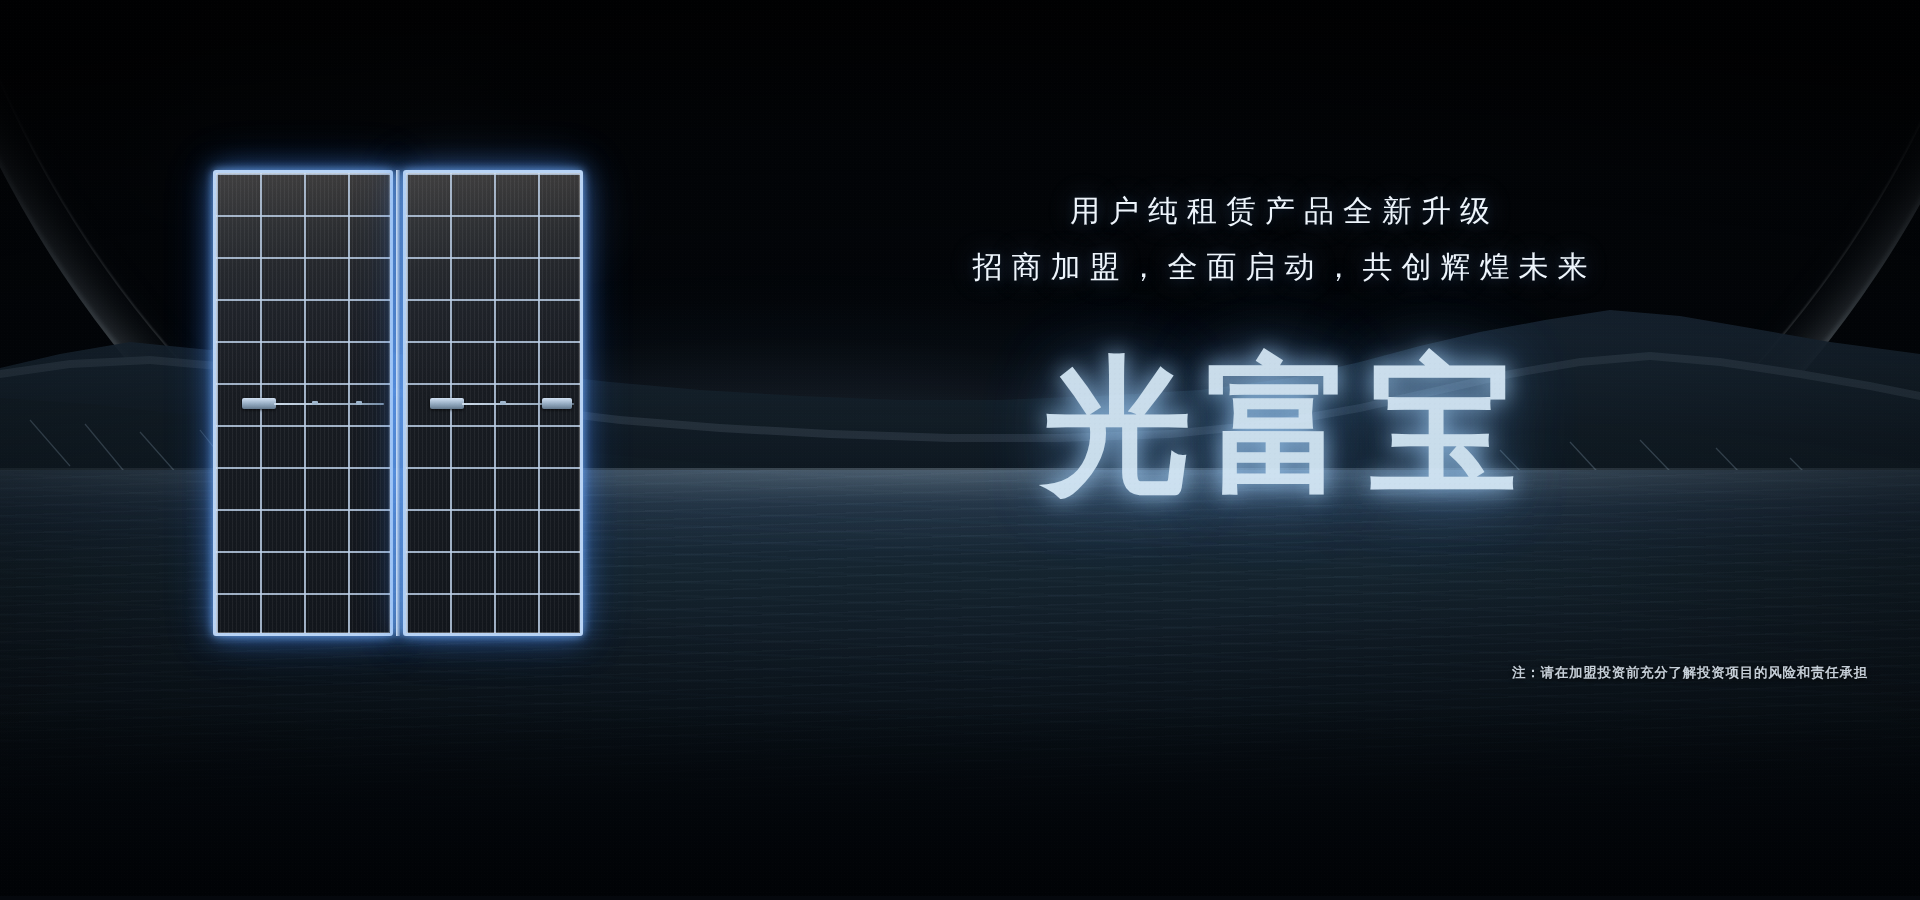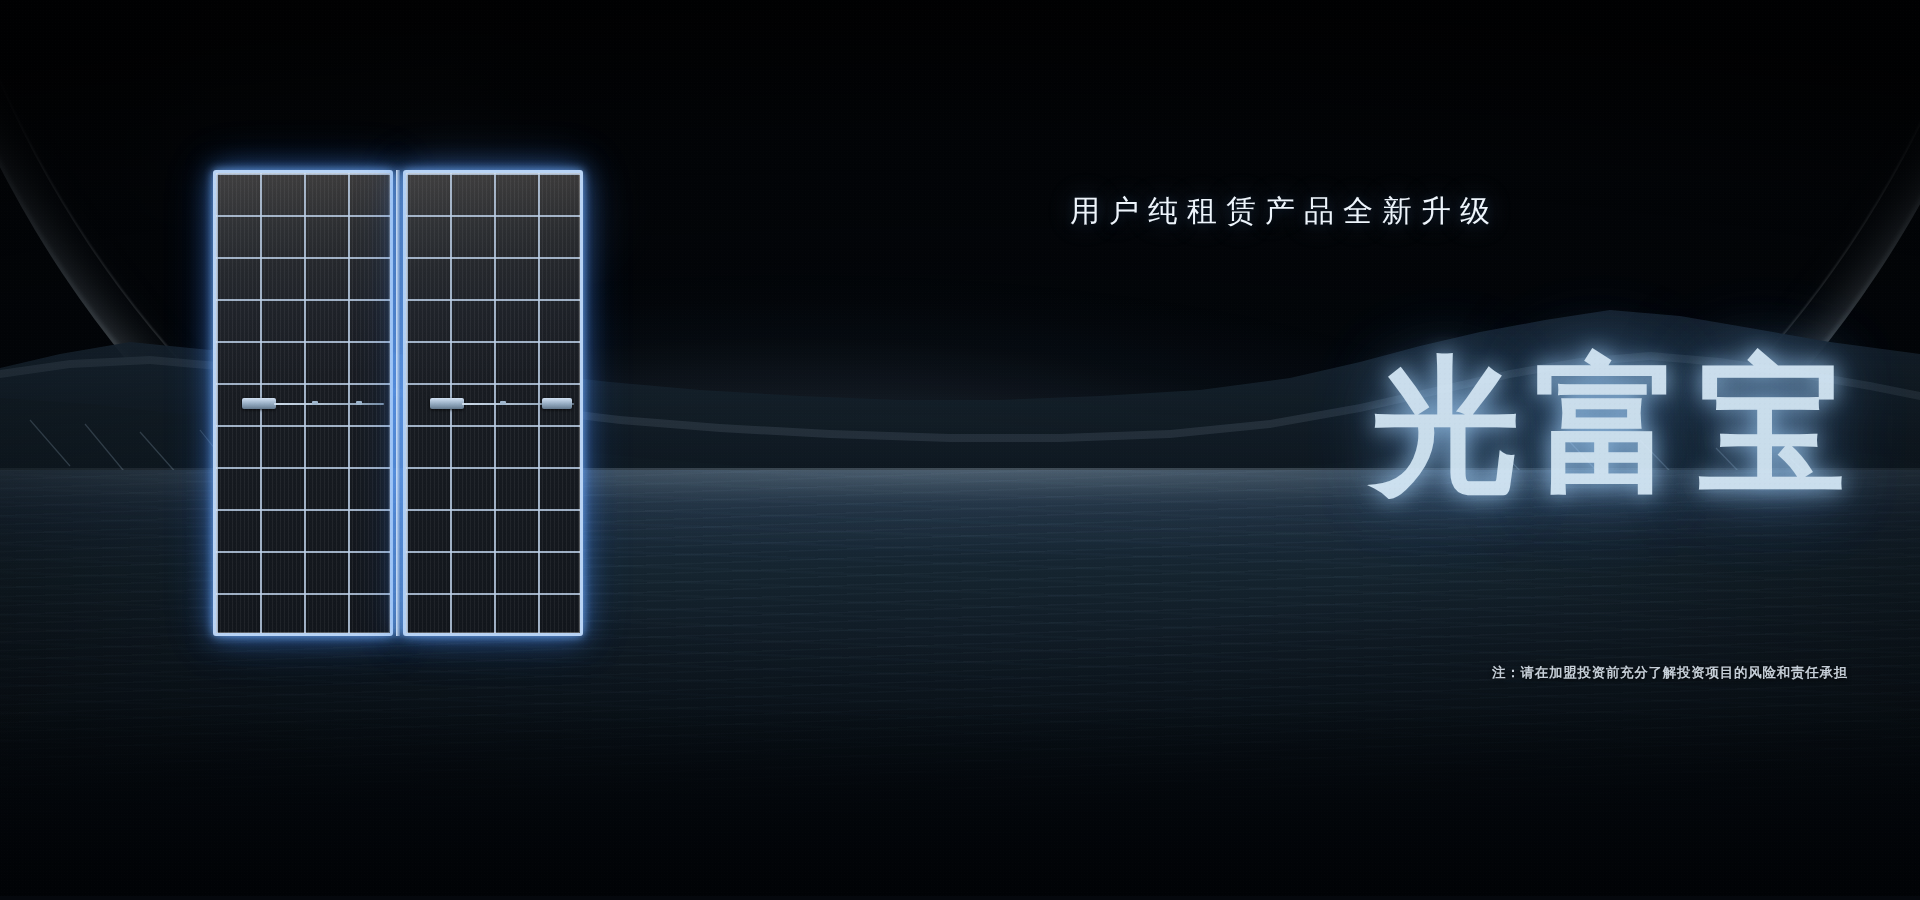--- a/index.html
+++ b/index.html
@@ -239,21 +239,21 @@
     text-shadow:0 1px 10px rgba(10,25,45,.85), 0 0 26px rgba(150,190,230,.35);
     line-height:1.0;
   }
   .head-line.l1{ margin-left:.30em; }
   .head-line.l2{ margin-top:26px; margin-left:.30em; }
 
   .brand{
     position:absolute;
     left:700px; top:352px;
     width:1160px;
-    text-align:right;
+    text-align:center;
     color:#d8ecfb;
     font-size:148px;
     font-weight:700;
     letter-spacing:.10em;
     line-height:1;
     text-shadow:
       0 0 22px rgba(168,214,255,.85),
       0 0 52px rgba(120,180,245,.55),
       0 0 96px rgba(80,150,230,.35);
     opacity:.93;
@@ -268,21 +268,21 @@
     color:#ffffff;
     font-size:52px;
     font-weight:700;
     letter-spacing:.03em;
     line-height:1;
     text-shadow:0 2px 14px rgba(0,0,0,.75), 0 0 34px rgba(140,185,235,.35);
   }
 
   .disclaimer{
     position:absolute;
-    right:72px; top:664px;
+    right:52px; top:664px;
     color:#d4dde6;
     font-size:13.5px;
     letter-spacing:.055em;
     font-weight:700;
     text-shadow:0 1px 5px rgba(0,0,0,.9);
     opacity:.93;
   }
 
   
   .grain{
@@ -390,20 +390,21 @@
       <div class="jwire" style="left:56px; top:230px; width:112px;"></div>
       <div class="clip" style="left:94px; top:228px;"></div>
       <div class="jbox" style="left:136px; top:225px; width:30px;"></div>
     </div>
 
     <div class="frame-rail" style="left:183px;"></div>
   </div>
 
   <div class="copy">
     <div class="head-line l1">用户纯租赁产品全新升级</div>
+    <div class="head-line l2">招商加盟，全面启动，共创辉煌未来</div>
   </div>
 
   <div class="brand">
     <span class="brand-inner">光富宝</span>
   </div>
 
 
   <div class="disclaimer">注：请在加盟投资前充分了解投资项目的风险和责任承担</div>
 
   <div class="grain"></div>

